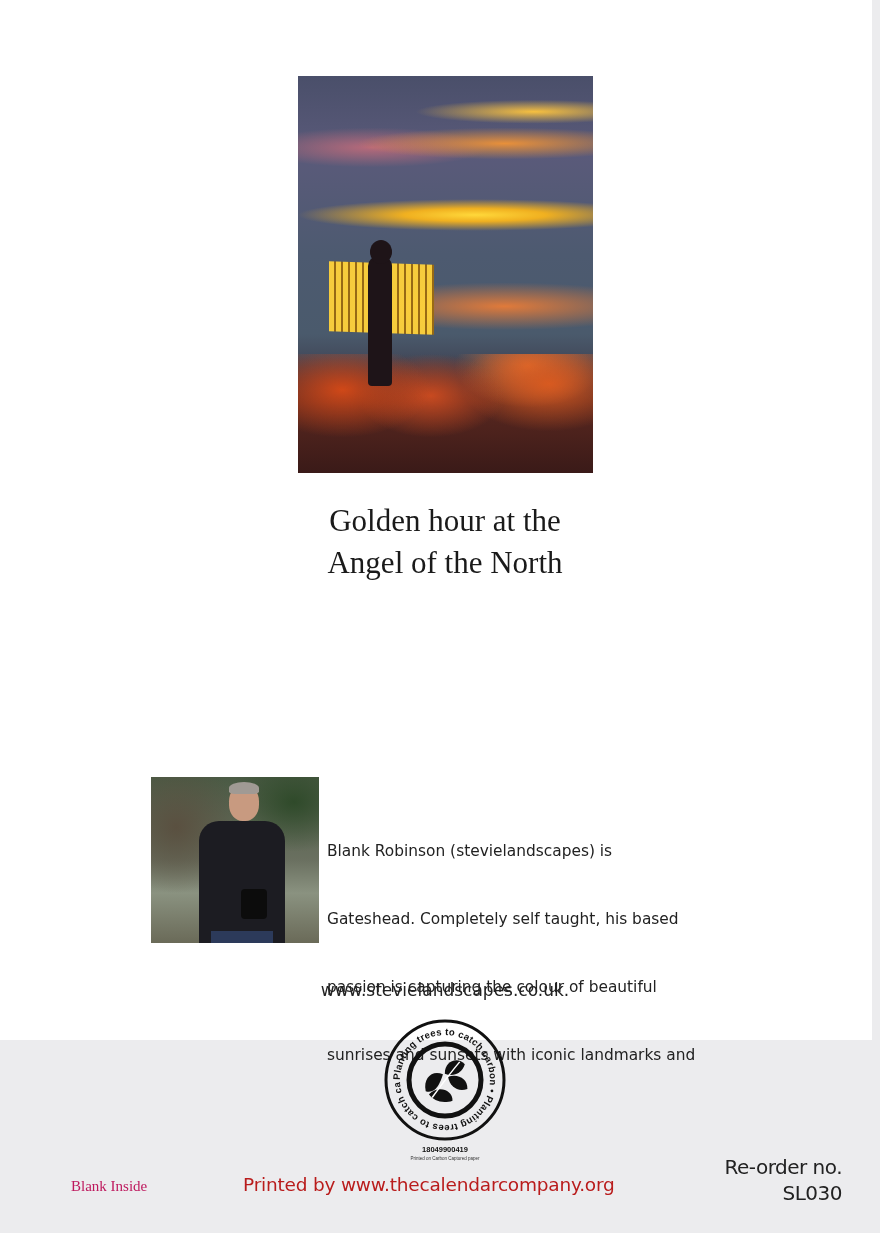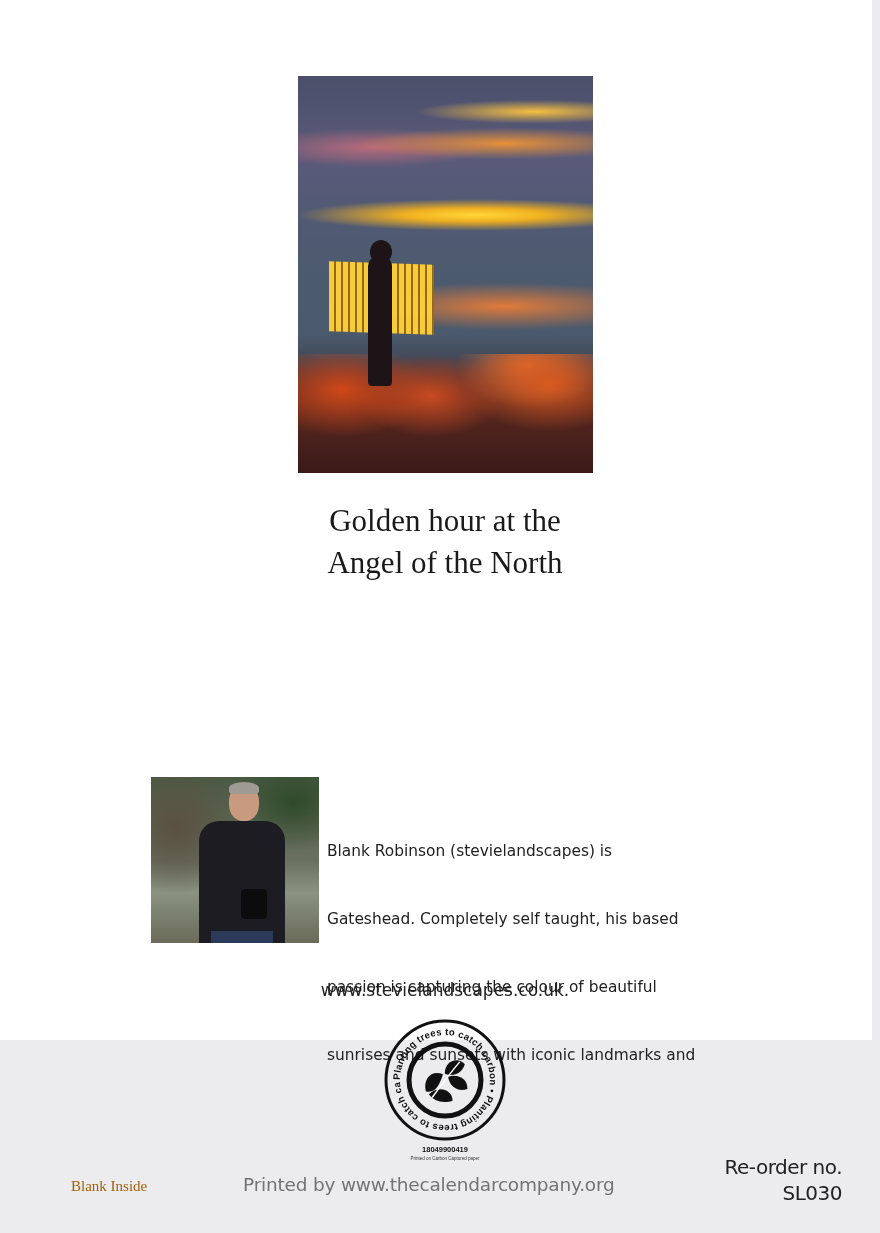--- a/index.html
+++ b/index.html
@@ -36,22 +36,22 @@
   .portrait .p-head { position:absolute; left:78px; top:8px; width:30px; height:36px; background:#c89a80; border-radius:45%; }
   .portrait .p-hair { position:absolute; left:78px; top:5px; width:30px; height:12px; background:#a09a94; border-radius:50% 50% 20% 20%; }
   .portrait .p-body { position:absolute; left:48px; top:44px; width:86px; height:122px; background:#1c1c22; border-radius:20px 20px 0 0; }
   .portrait .p-cam { position:absolute; left:90px; top:112px; width:26px; height:30px; background:#0c0c0c; border-radius:4px; }
   .portrait .p-jeans { position:absolute; left:60px; top:154px; width:62px; height:12px; background:#2c3a5a; }
   .bio { position:absolute; left:327px; top:795px; font-family:"DejaVu Sans", sans-serif; font-size:15.4px; line-height:22.6px; color:#222; white-space:pre; }
   .website { position:absolute; left:0; width:890px; top:980px; text-align:center; font-family:"DejaVu Sans", sans-serif; font-size:17px; color:#222; }
   .badge { position:absolute; left:384px; top:1019px; width:122px; height:122px; }
   .barcode { position:absolute; left:0; width:890px; top:1145px; text-align:center; font-family:"Liberation Sans", sans-serif; font-size:7.5px; font-weight:bold; color:#111; }
   .printed-paper { position:absolute; left:0; width:890px; top:1156px; text-align:center; font-family:"Liberation Sans", sans-serif; font-size:4.5px; color:#333; }
-  .blank { position:absolute; left:71px; top:1178px; font-family:"Liberation Serif", serif; font-size:15px; color:#a16207; }
-  .printed-by { position:absolute; left:243px; top:1174px; font-family:"DejaVu Sans", sans-serif; font-size:18.5px; color:#737373; letter-spacing:-0.2px; }
+  .blank { position:absolute; left:71px; top:1178px; font-family:"Liberation Serif", serif; font-size:15px; color:#be185d; }
+  .printed-by { position:absolute; left:243px; top:1174px; font-family:"DejaVu Sans", sans-serif; font-size:18.5px; color:#b91c1c; letter-spacing:-0.2px; }
   .reorder { position:absolute; left:690px; top:1154px; width:152px; text-align:right; font-family:"DejaVu Sans", sans-serif; font-size:20px; line-height:26px; color:#222; letter-spacing:-0.5px; }
 </style>
 </head>
 <body>
 
 <div class="card">
 
   <div class="photo" title="Golden hour at the Angel of the North photo">
     <div class="ground"></div>
     <div class="wings"></div>

